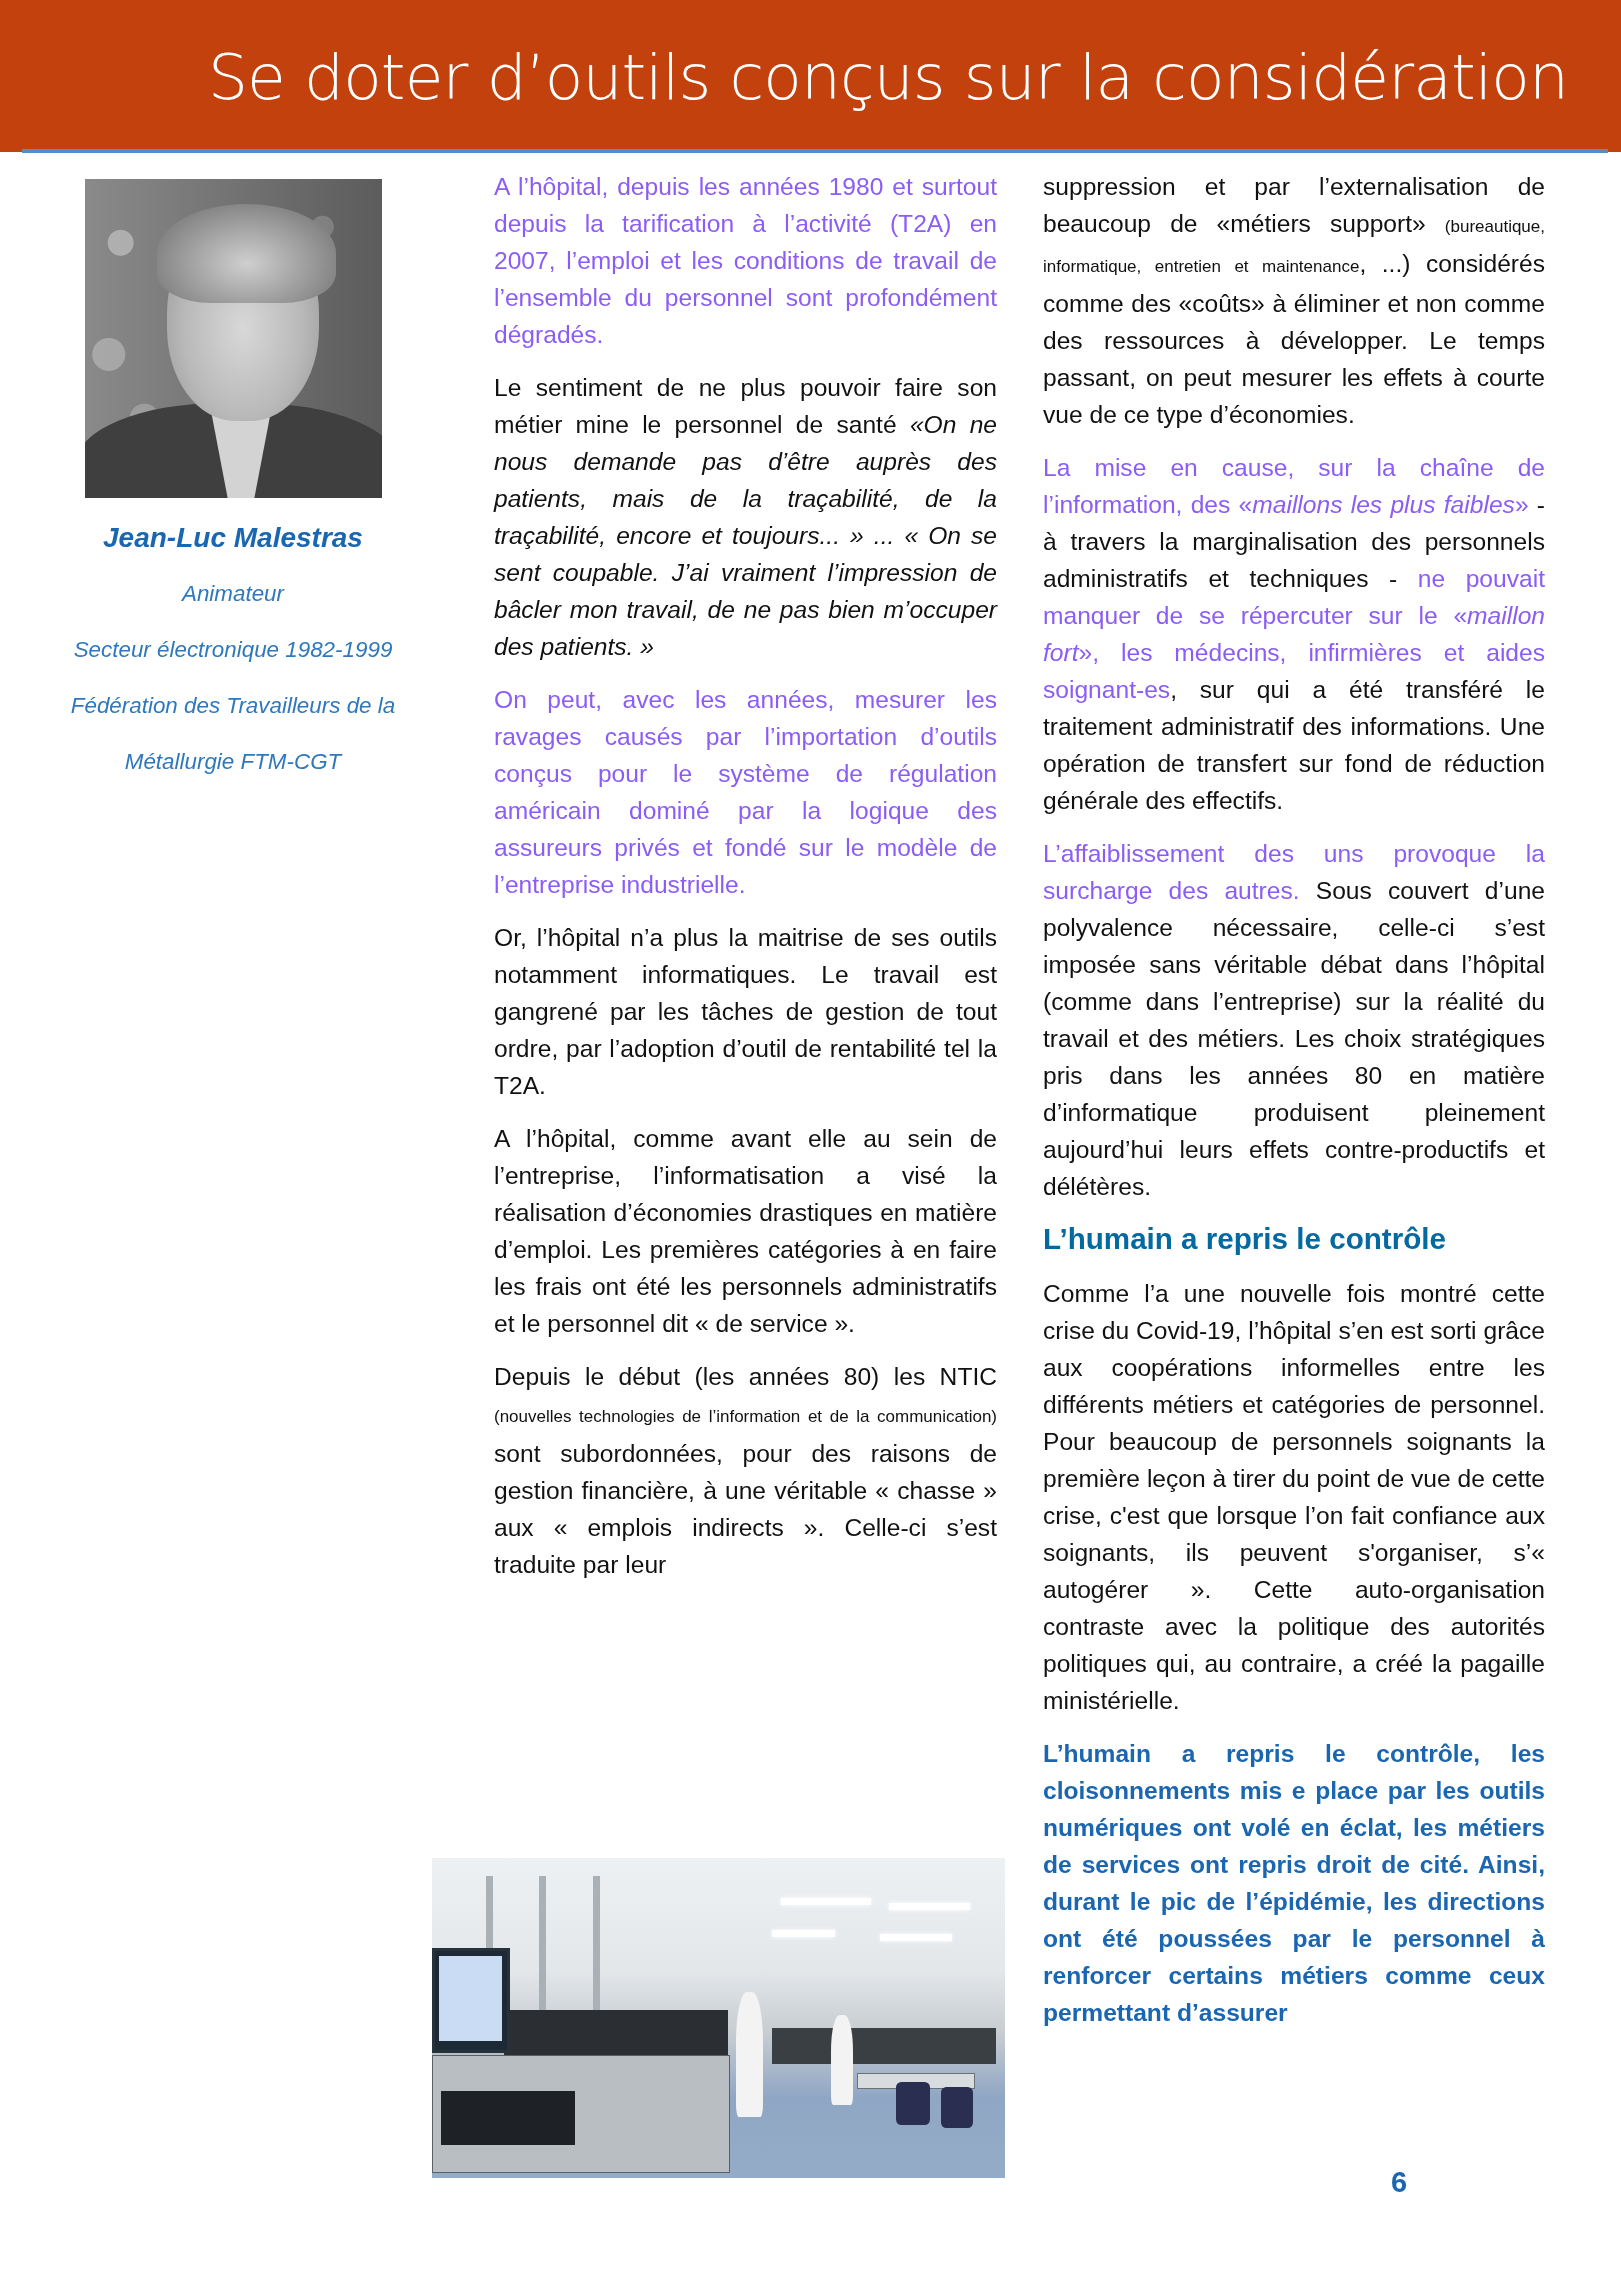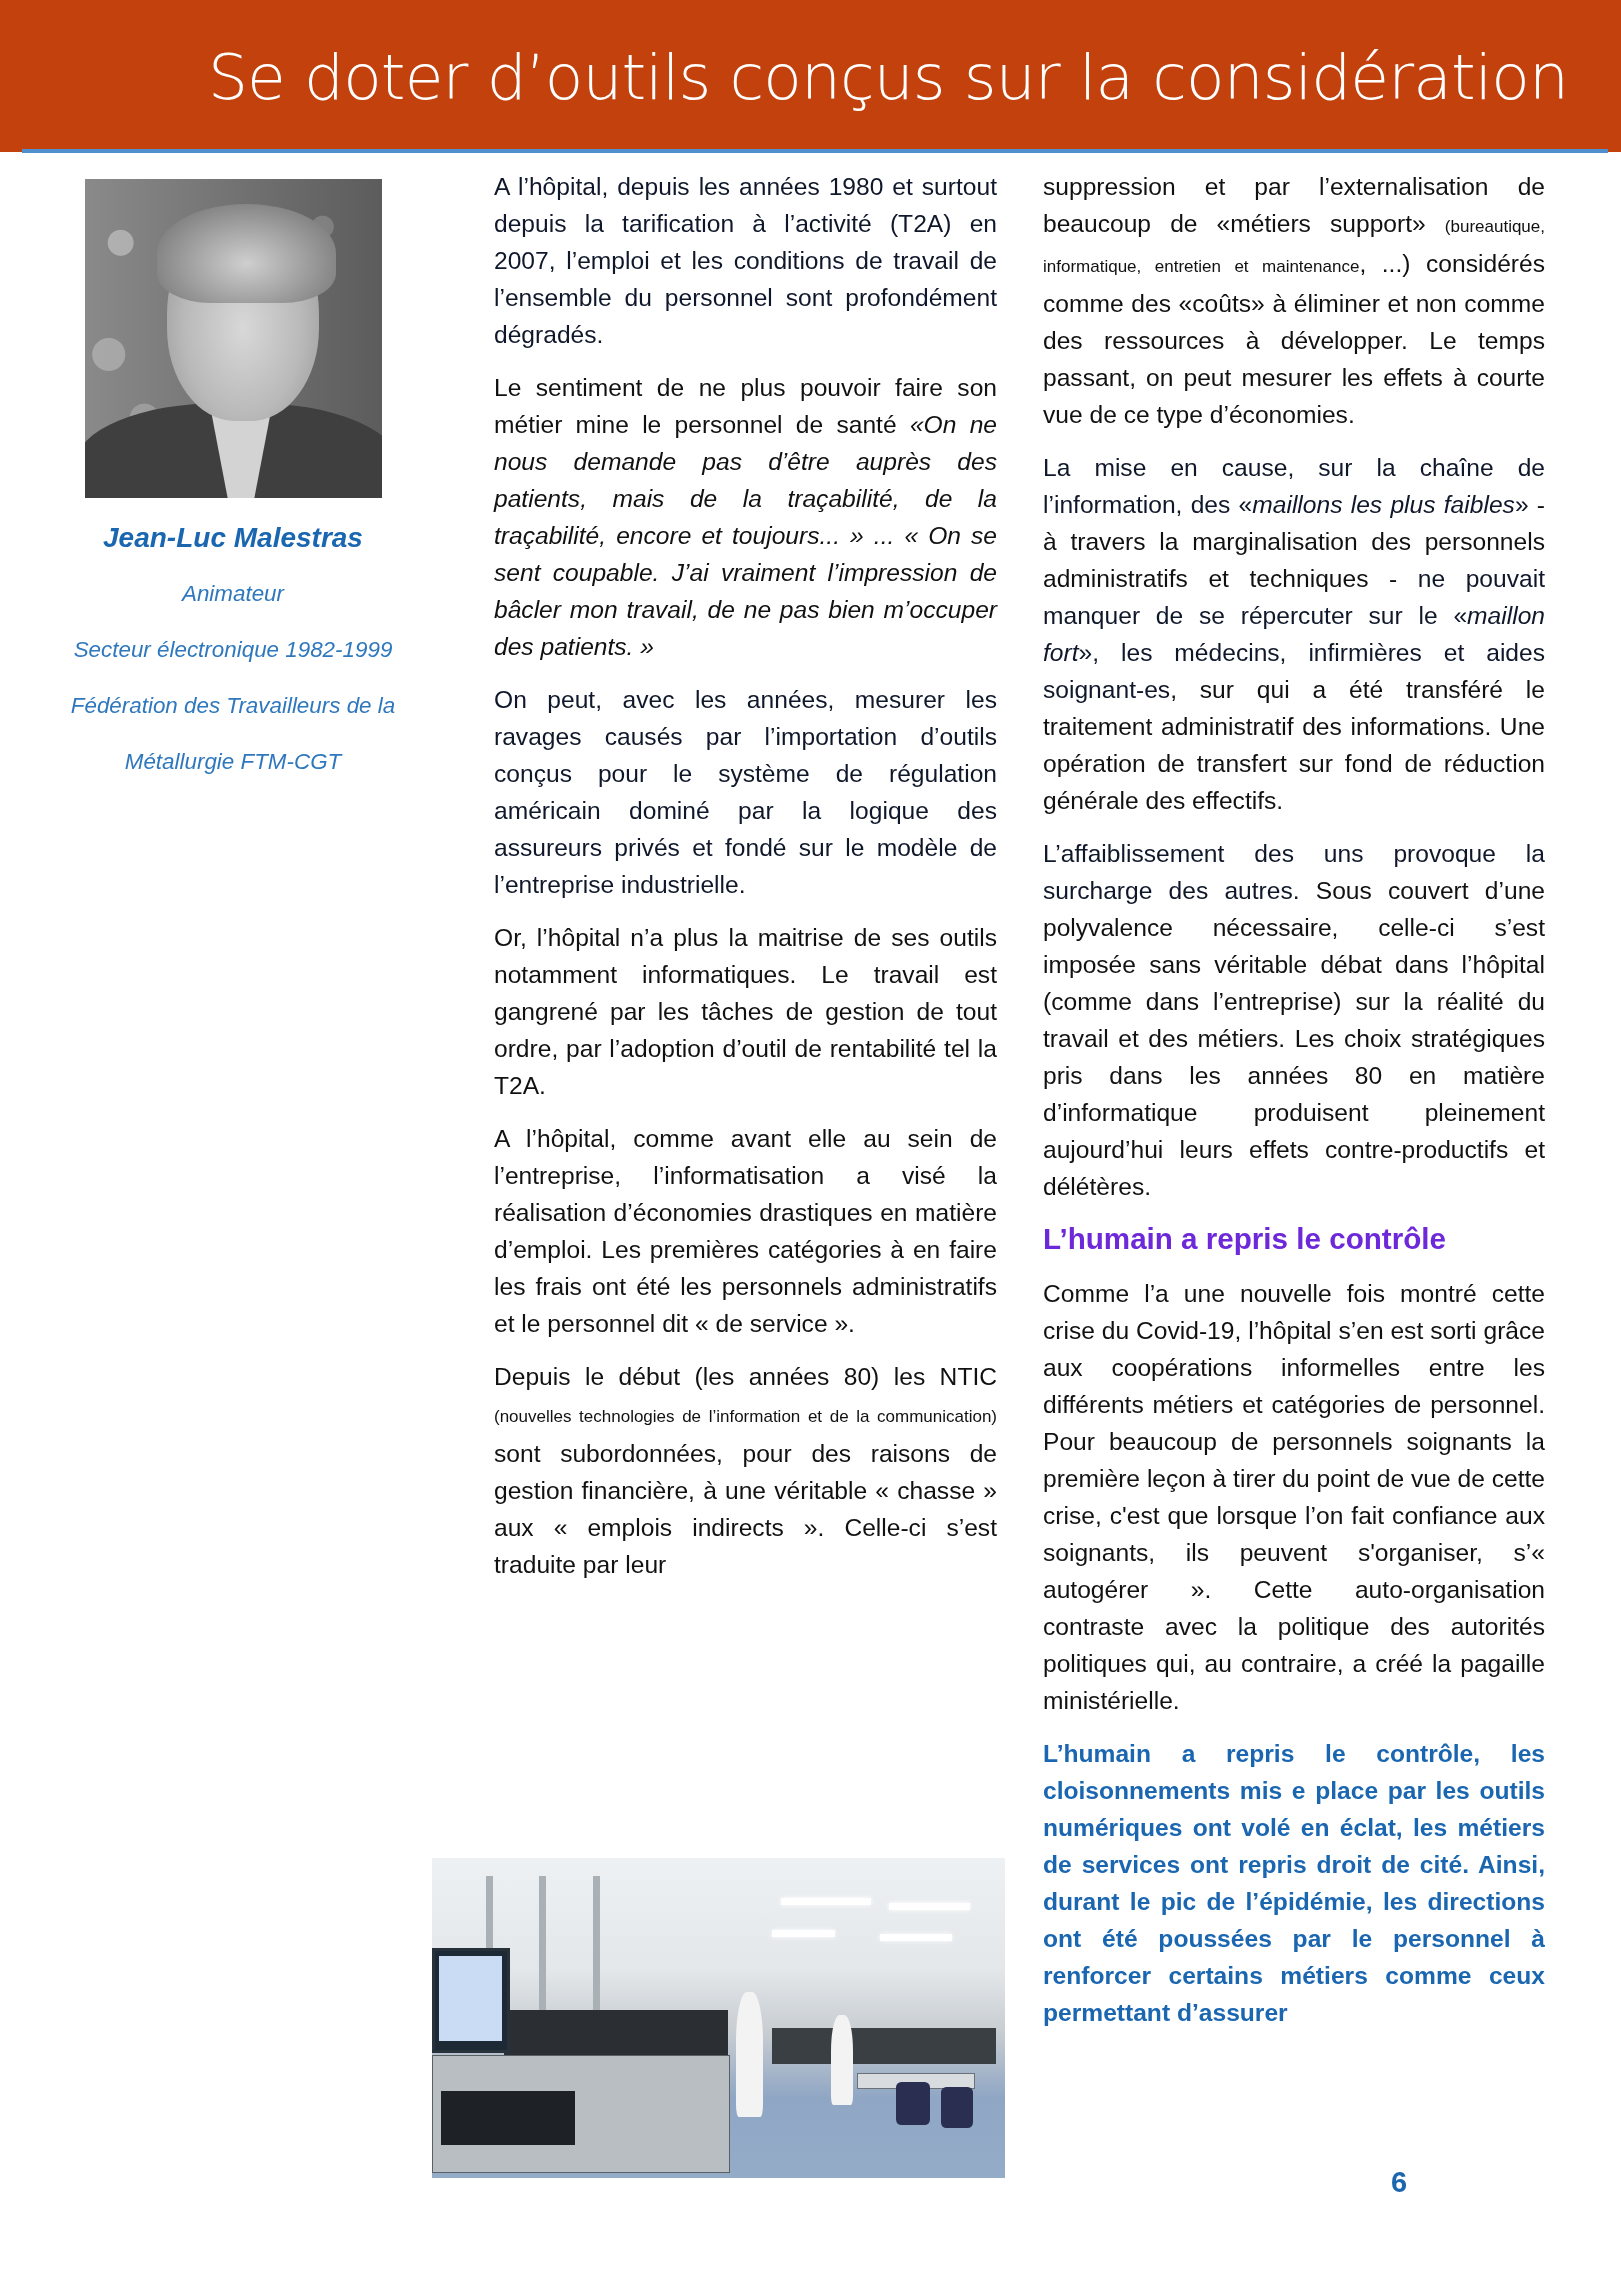--- a/index.html
+++ b/index.html
@@ -29,25 +29,25 @@
       background: #3f3f3f; }
   .portrait .collar { position: absolute; left: 125px; top: 224px; width: 63px; height: 99px; background: #d3d3d3;
       clip-path: polygon(0 0, 100% 0, 70% 100%, 30% 100%); }
   .author-name { margin-top: 24px; color: #1a66b0; font-weight: bold; font-style: italic; font-size: 28px; }
   .author-line { color: #2f78bd; font-style: italic; font-size: 22.4px; line-height: 32px; margin-top: 24px; }
 
   .col { position: absolute; top: 168px; font-size: 24.6px; line-height: 37px; text-align: justify; }
   .col-mid { left: 494px; width: 503px; }
   .col-right { left: 1043px; width: 502px; }
   .col p { margin: 0 0 16px 0; }
-  .blue { color: #0f172a; }
+  .blue { color: #8b5cf6; }
   .blue-bold { color: #1a66b0; font-weight: bold; }
   .it { font-style: italic; }
   .small-it { font-size: 17px; margin-top: 32px; }
-  h2 { margin: 12.5px 0 18px 0; font-size: 29.6px; line-height: 36px; color: #6d28d9; font-weight: bold; }
+  h2 { margin: 12.5px 0 18px 0; font-size: 29.6px; line-height: 36px; color: #0369a1; font-weight: bold; }
 
   .lab-photo { position: absolute; left: 432px; top: 1858px; width: 573px; height: 320px; overflow: hidden;
       background: linear-gradient(180deg, #eef1f4 0%, #e3e7ea 35%, #c7ccd1 55%, #8fa6c4 75%, #95acc9 100%); }
   .lab-photo .ceiling-light { position: absolute; height: 7.2px; background: #ffffff; box-shadow: 0 0 5.4px #fff; }
   .lab-photo .machine { position: absolute; background: #2b2f33; }
   .lab-photo .tray { position: absolute; background: #b9bec3; border: 1.8px solid #5a5f63; }
   .lab-photo .monitor { position: absolute; left: 0; top: 90px; width: 72px; height: 99px; background: #1d2a36; border: 3.6px solid #26313a; }
   .lab-photo .screen { position: absolute; left: 3.6px; top: 5.4px; right: 5.4px; bottom: 9px; background: #c9dcf3; }
   .lab-photo .person { position: absolute; background: #f3f3f3; border-radius: 40% 40% 10% 10%; }
   .lab-photo .chair { position: absolute; background: #2a2f52; border-radius: 5.4px; }

